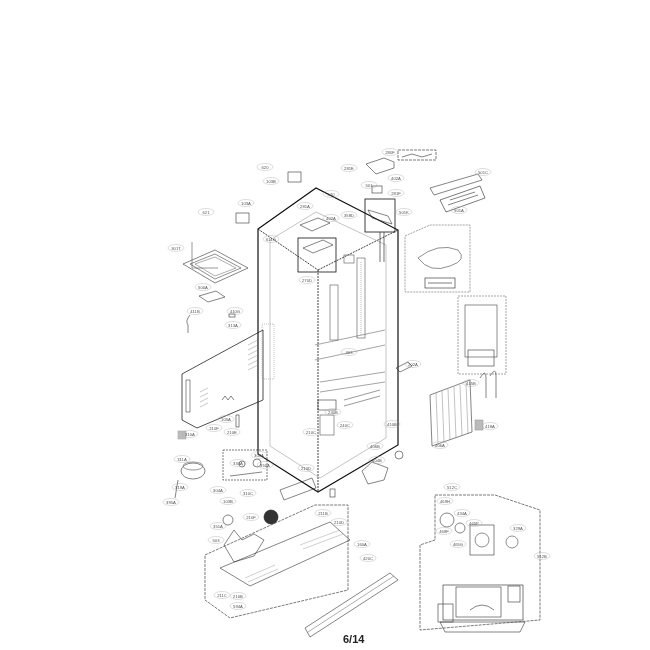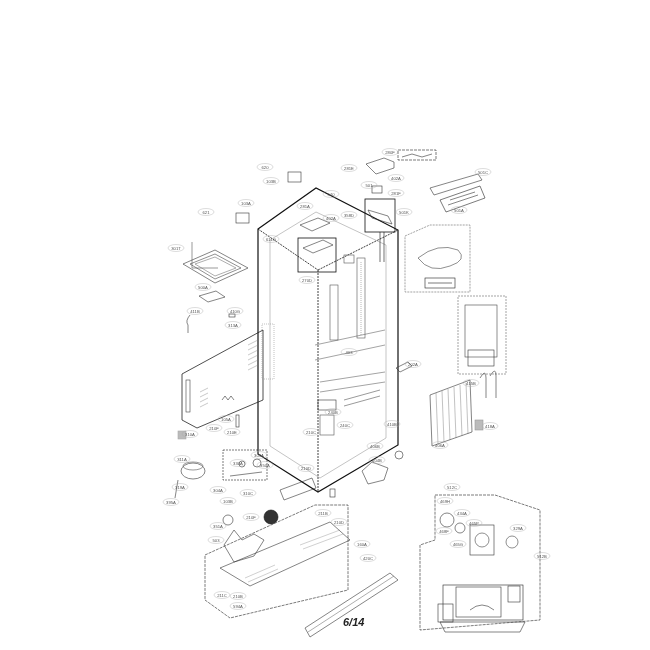--- a/index.html
+++ b/index.html
@@ -1,21 +1,21 @@
 <!DOCTYPE html>
 <html><head>
 <meta charset="utf-8">
 <style>
   html, body { margin: 0; padding: 0; background: #ffffff; }
   body { width: 650px; height: 650px; position: relative; overflow: hidden;
          font-family: "Liberation Sans", sans-serif; }
   #diagram { position: absolute; left: 0; top: 0; width: 650px; height: 650px; }
   .lbl { font-family: "Liberation Sans", sans-serif; font-size: 4.2px; fill: #555; }
-  .page-num { position: absolute; left: 343px; top: 616px; font-size: 11px;
-              font-weight: bold; color: #222; font-family: "Liberation Sans", sans-serif; font-style: italic; }
+  .page-num { position: absolute; left: 343px; top: 633px; font-size: 11px;
+              font-weight: bold; color: #222; font-family: "Liberation Sans", sans-serif; }
 </style>
 </head>
 <body>
 
 <svg id="diagram" viewBox="0 0 650 650" xmlns="http://www.w3.org/2000/svg">
   <g fill="none" stroke="#222" stroke-width="0.6">
 
     <g>
       <polygon points="258,229 316,188 398,230 398,445 318,492 258,454" stroke="#111" stroke-width="1.2"></polygon>
       <line x1="258" y1="229" x2="318" y2="270" stroke="#111" stroke-width="0.8" stroke-dasharray="2,1"></line>

